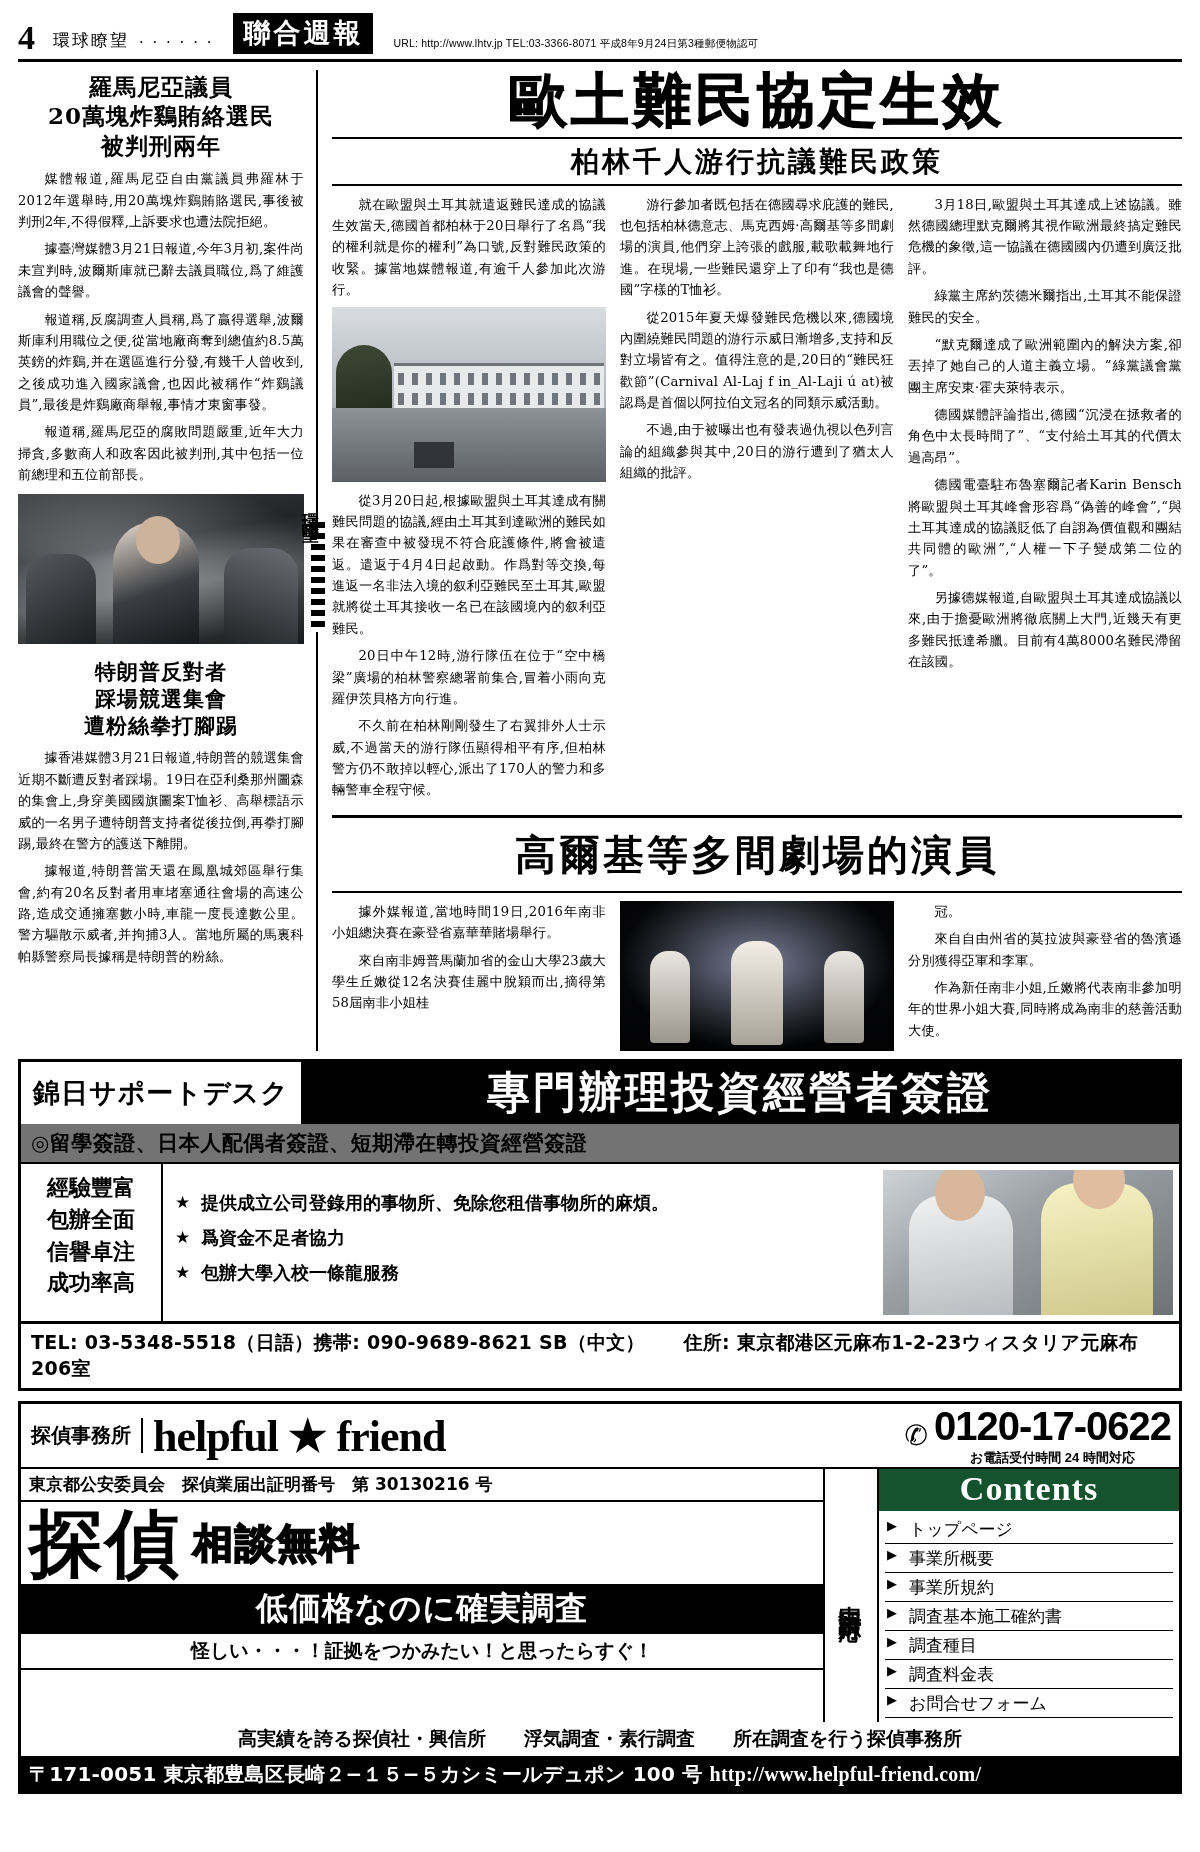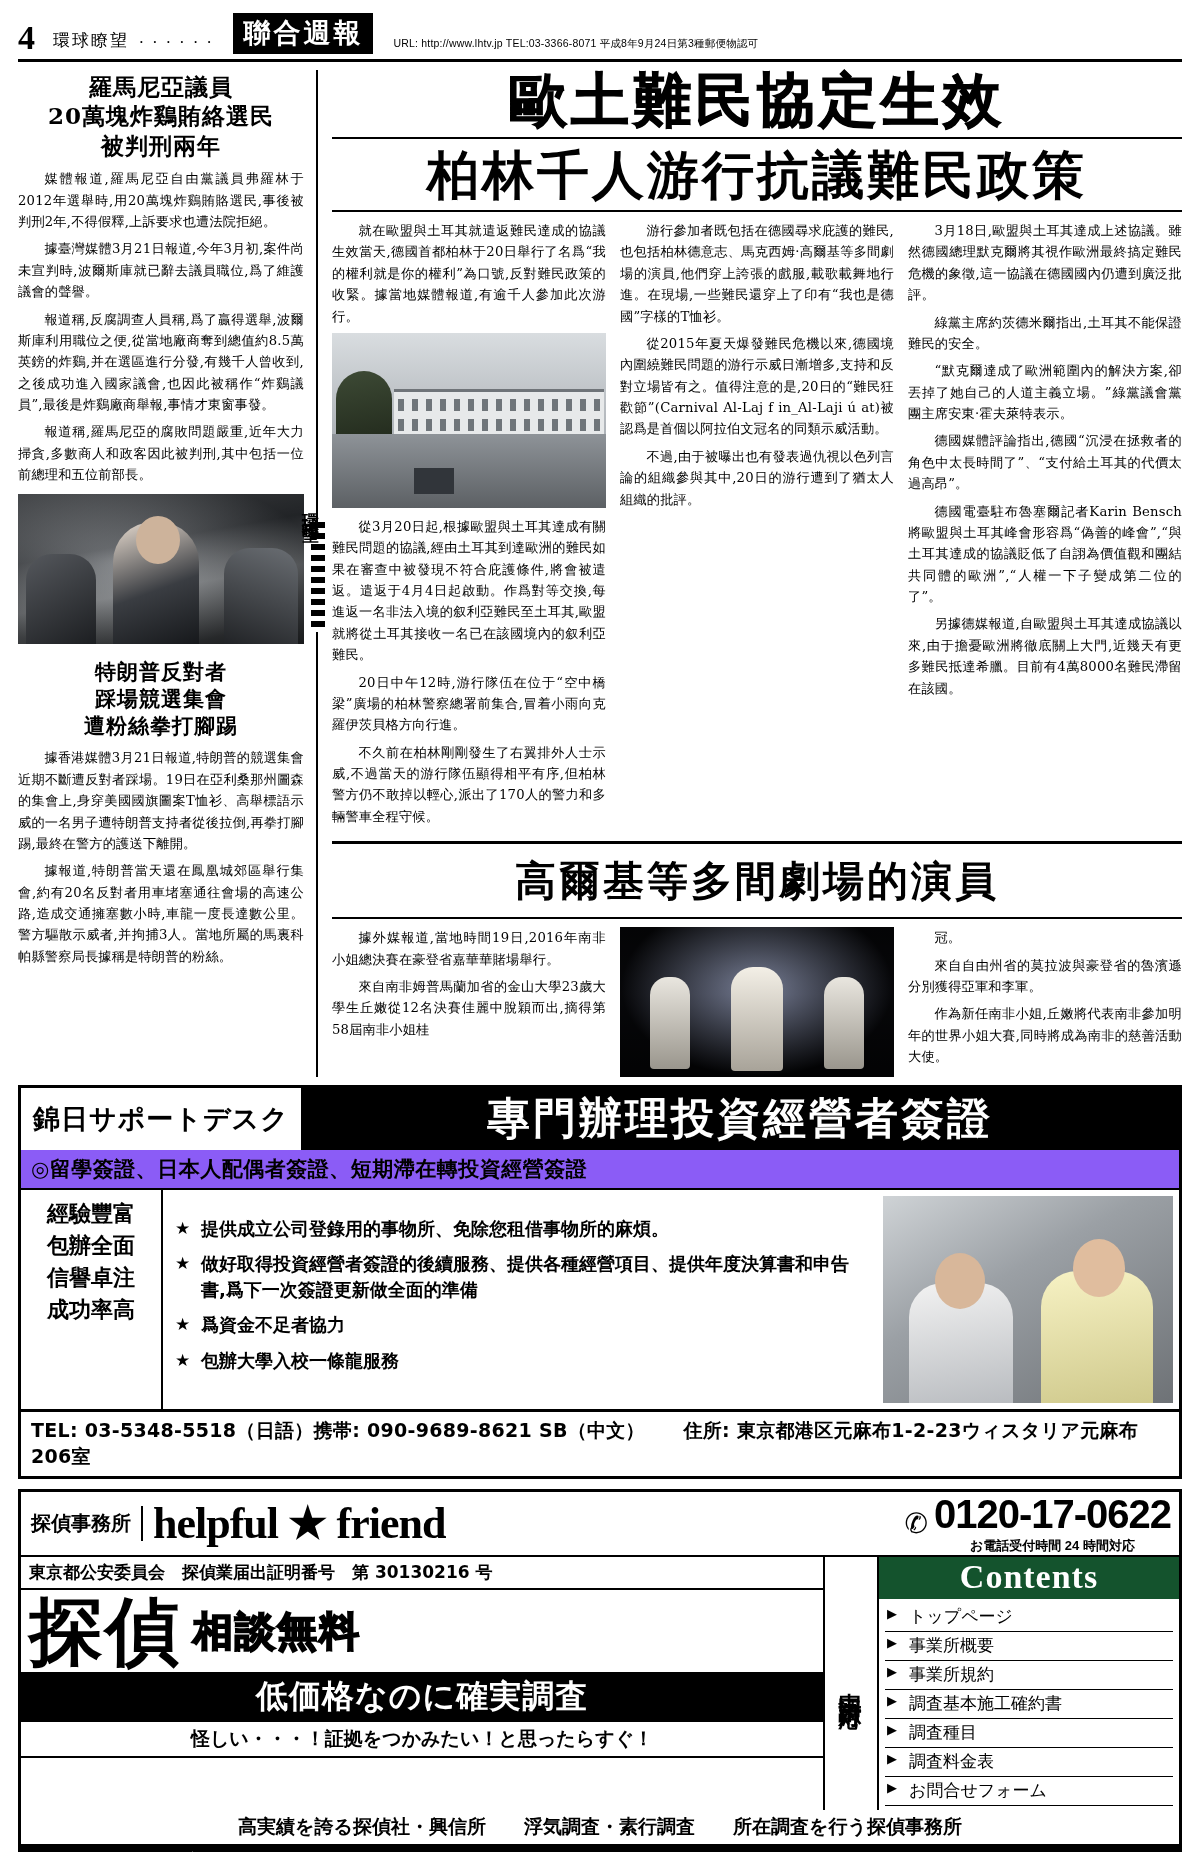--- a/index.html
+++ b/index.html
@@ -68,21 +68,21 @@
     background:radial-gradient(ellipse at 35% 45%, rgba(255,255,255,.28), rgba(0,0,0,.45) 75%);}
   .photo .fig { position:absolute; }
   
   .banner1 {
     font-size:58px; font-weight:bold; text-align:center; letter-spacing:4px;
     line-height:1.05; font-family:"DejaVu Sans", sans-serif;
     -webkit-text-stroke:1px #000;
   }
   .rule-thin { border-bottom:2px solid #000; margin:6px 0 8px 0; }
   .banner2 {
-    font-size:52px; font-weight:bold; text-align:center; letter-spacing:3px;
+    font-size:28px; font-weight:bold; text-align:center; letter-spacing:3px;
     line-height:1.1; font-family:"DejaVu Sans", sans-serif; margin-bottom:6px;
   }
   .rule-thick { border-bottom:3px solid #000; margin:8px 0 10px 0; }
   .three-col { display:flex; gap:14px; }
   .three-col > div { flex:1; }
   .news-photo {
     width:100%; height:175px; margin:4px 0 8px 0;
     background:linear-gradient(160deg,#b9bdc1 0%,#dfe2e4 30%,#8e9398 62%,#55595d 100%);
     position:relative; overflow:hidden;
   }
@@ -103,21 +103,21 @@
     background:#fff; color:#000; font-weight:bold; font-size:27px;
     display:flex; align-items:center; padding:6px 12px; letter-spacing:1px;
     font-family:"DejaVu Sans", sans-serif; white-space:nowrap;
   }
   .ad1-right {
     color:#fff; font-weight:bold; font-size:43px; letter-spacing:3px;
     display:flex; align-items:center; justify-content:center; flex:1;
     font-family:"DejaVu Sans", sans-serif; padding:2px 6px;
   }
   .ad1-sub {
-    background:#8b5cf6; font-weight:bold; font-size:21px; padding:5px 10px;
+    background:#737373; font-weight:bold; font-size:21px; padding:5px 10px;
     font-family:"DejaVu Sans", sans-serif; letter-spacing:0.5px; border-bottom:2px solid #000;
   }
   .ad1-body { display:flex; }
   .ad1-kanji {
     width:142px; border-right:2px solid #000; padding:8px 6px;
     display:flex; flex-direction:column; justify-content:flex-start;
     font-weight:bold; font-size:22px; text-align:center; line-height:1.45;
     font-family:"DejaVu Serif", serif;
   }
   .ad1-list { flex:1; padding:10px 12px; }
@@ -333,21 +333,20 @@
     <div class="ad1-sub">◎留學簽證、日本人配偶者簽證、短期滯在轉投資經營簽證</div>
     <div class="ad1-body">
       <div class="ad1-kanji">
         <div>經驗豐富</div>
         <div>包辦全面</div>
         <div>信譽卓注</div>
         <div>成功率高</div>
       </div>
       <ul class="ad1-list">
         <li>提供成立公司登錄用的事物所、免除您租借事物所的麻煩。</li>
-        <li>做好取得投資經營者簽證的後續服務、提供各種經營項目、提供年度決算書和申告書,爲下一次簽證更新做全面的準備</li>
         <li>爲資金不足者協力</li>
         <li>包辦大學入校一條龍服務</li>
       </ul>
       <div class="ad1-photo">
         <div style="position:absolute;left:26px;bottom:0;width:104px;height:120px;
                     background:linear-gradient(170deg,#f2f2f2,#b9bcc0);border-radius:34px 34px 0 0;"></div>
         <div style="position:absolute;left:52px;bottom:94px;width:50px;height:56px;border-radius:50%;
                     background:#d8b79a;"></div>
         <div style="position:absolute;right:20px;bottom:0;width:112px;height:132px;
                     background:linear-gradient(170deg,#f7f2c4,#cfc98c);border-radius:36px 36px 0 0;"></div>

